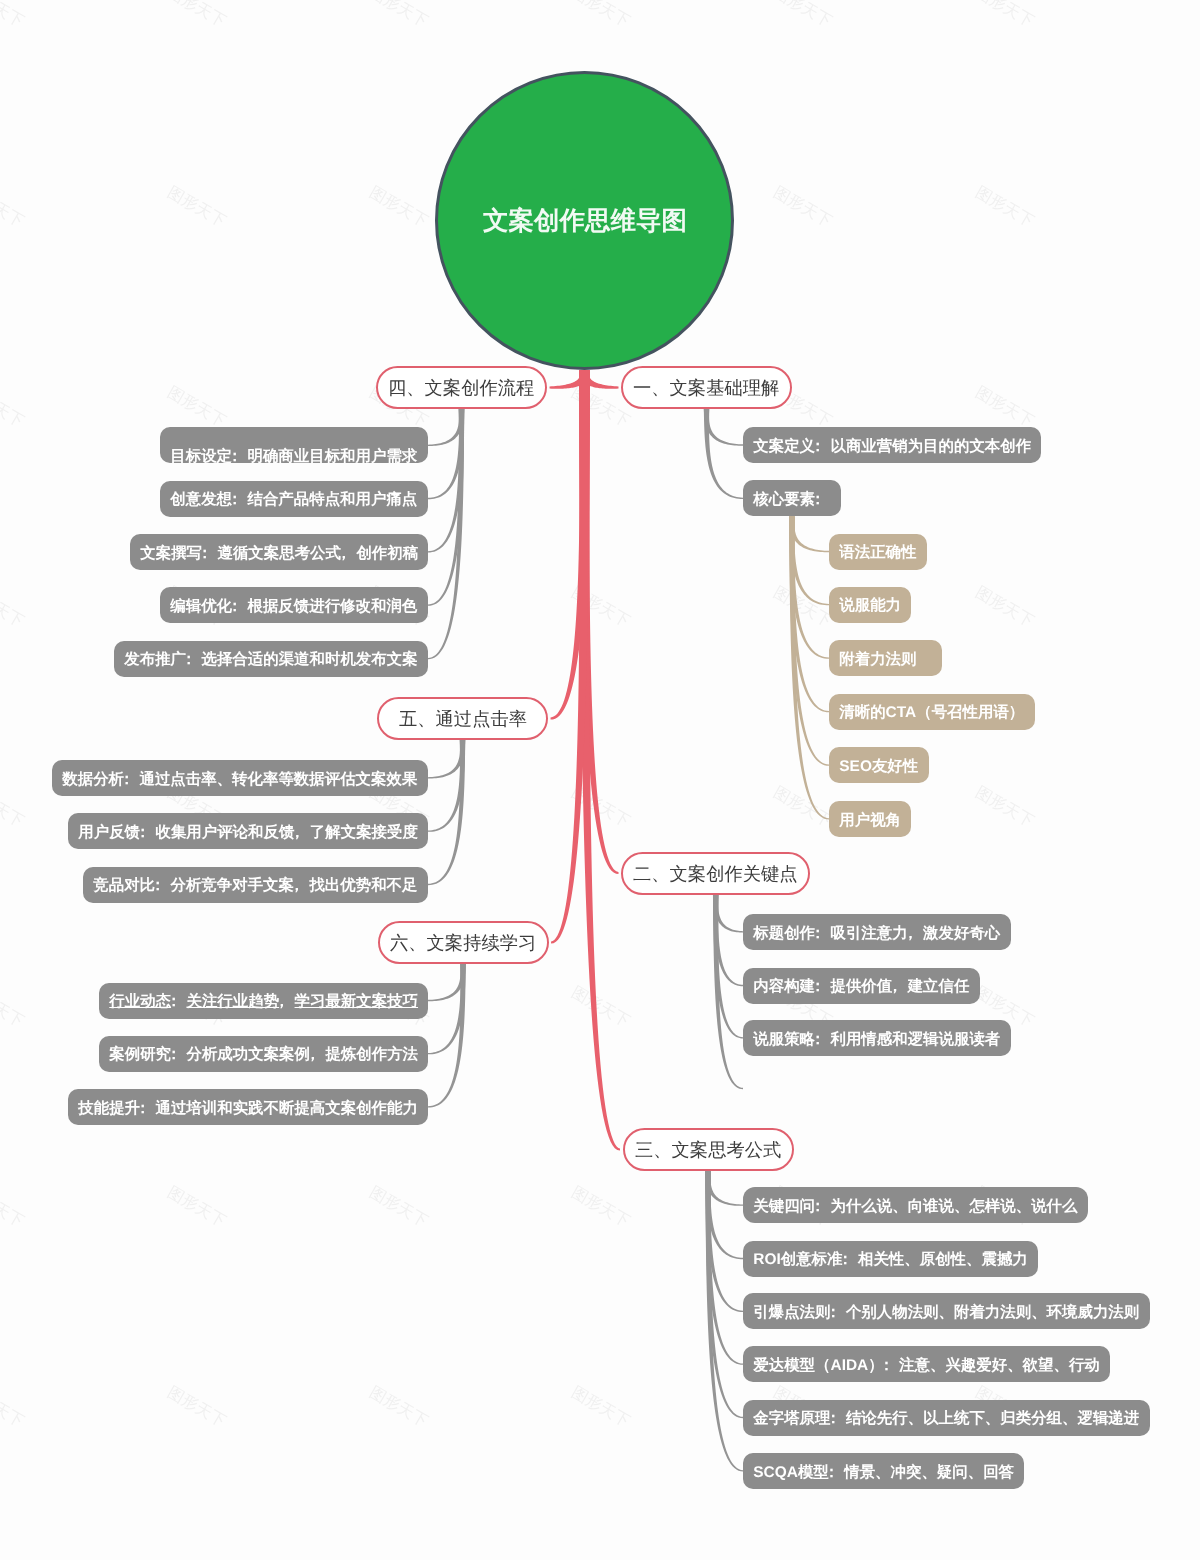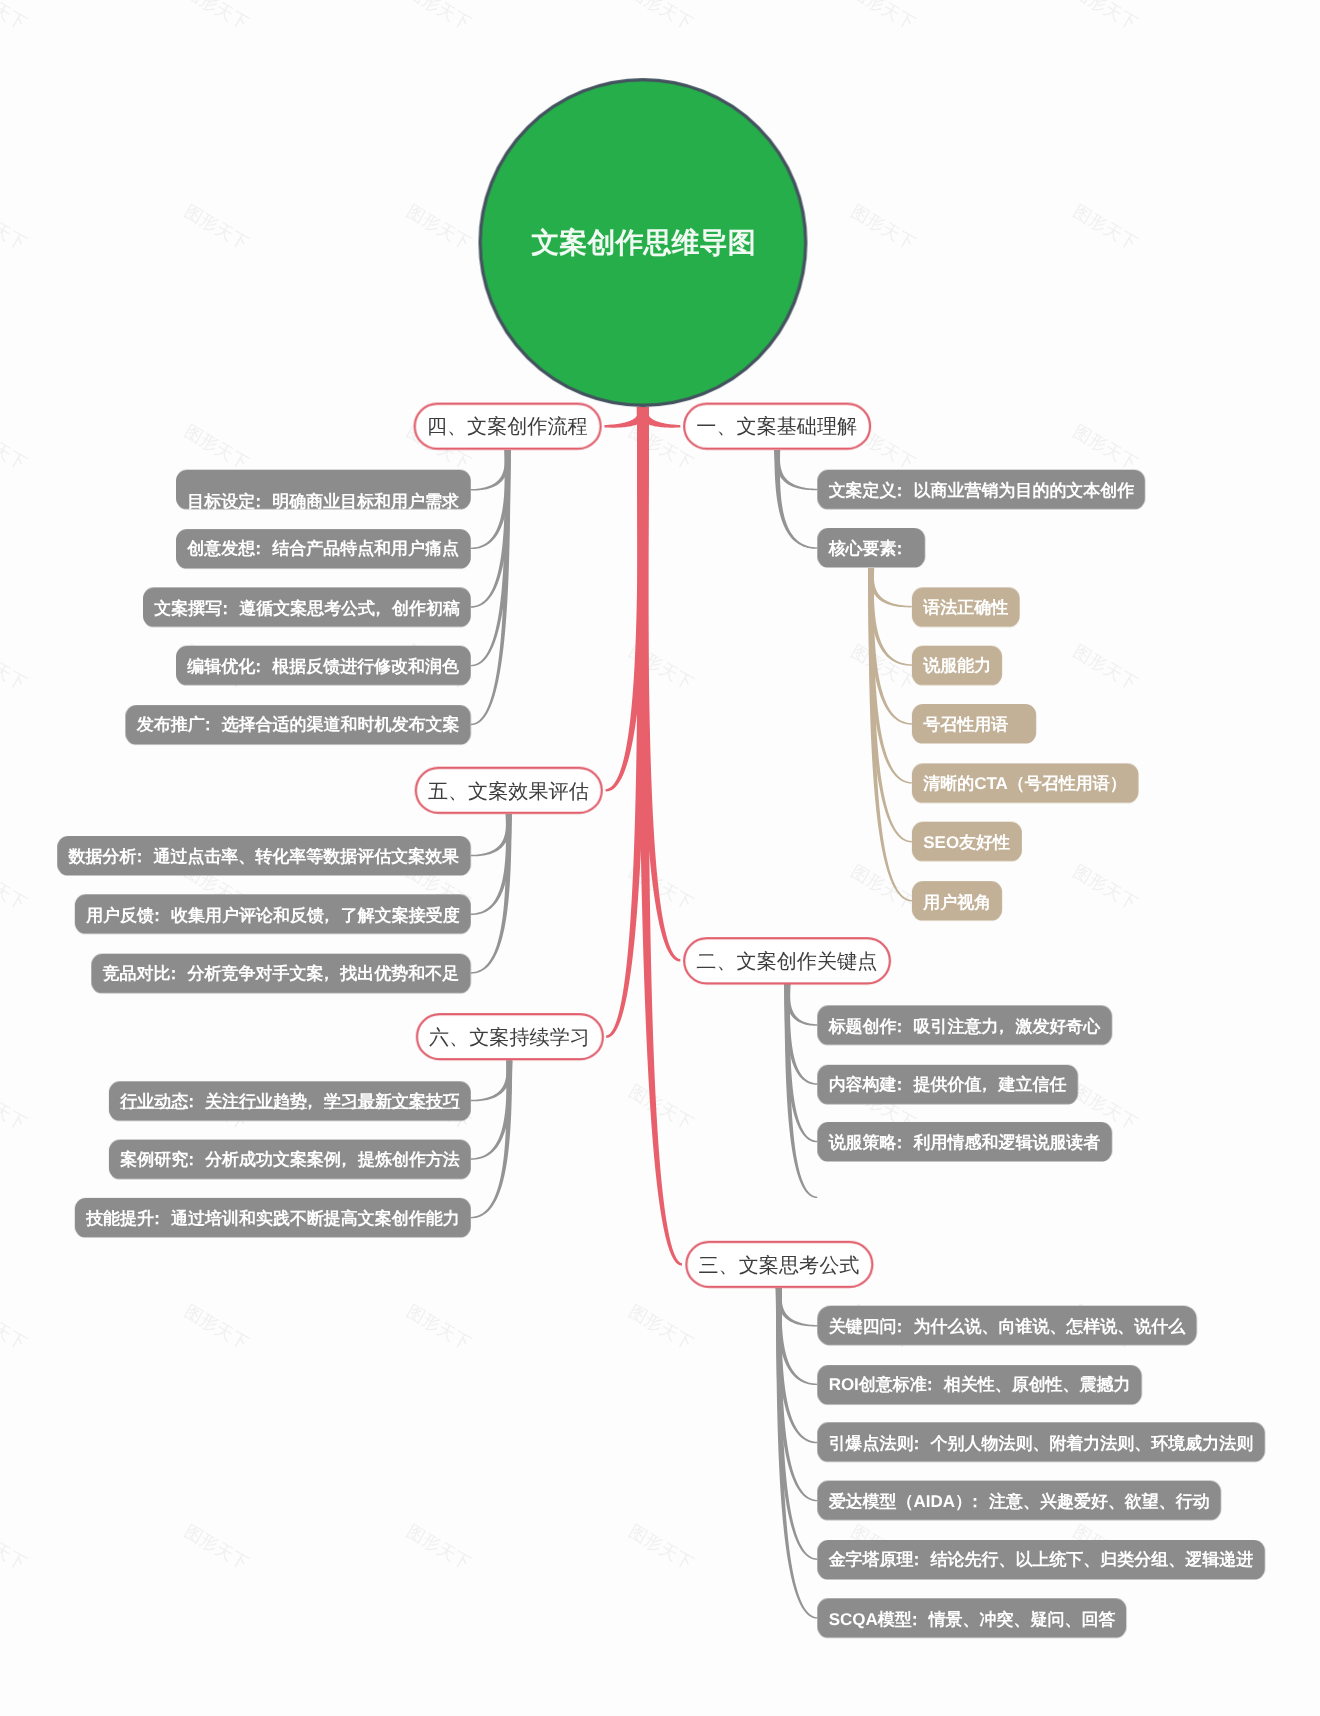--- a/index.html
+++ b/index.html
@@ -129,21 +129,21 @@
       <div class="node l2 right" style="left: 743px; top: 480.3px; width: 97.7875px; height: 36px; background: rgb(140, 140, 140); color: rgb(255, 255, 255);">
         <span>核心要素<i class="fw"><b>：</b></i></span>
       </div>
       <div class="node l3 right" style="left: 829px; top: 533.5px; width: 97.7875px; height: 36px; background: rgb(194, 177, 151); color: rgb(255, 255, 255);">
         <span>语法正确性</span>
       </div>
       <div class="node l3 right" style="left: 829px; top: 586.6px; width: 82.35px; height: 36px; background: rgb(194, 177, 151); color: rgb(255, 255, 255);">
         <span>说服能力</span>
       </div>
       <div class="node l3 right" style="left: 829px; top: 640.1px; width: 113.225px; height: 36px; background: rgb(194, 177, 151); color: rgb(255, 255, 255);">
-        <span>号召性用语</span>
+        <span>附着力法则</span>
       </div>
       <div class="node l3 right" style="left: 829px; top: 693.7px; width: 205.569px; height: 36px; background: rgb(194, 177, 151); color: rgb(255, 255, 255);">
         <span>清晰的CTA（号召性用语）</span>
       </div>
       <div class="node l3 right" style="left: 829px; top: 747.2px; width: 99.5219px; height: 36px; background: rgb(194, 177, 151); color: rgb(255, 255, 255);">
         <span>SEO友好性</span>
       </div>
       <div class="node l3 right" style="left: 829px; top: 800.8px; width: 82.35px; height: 36px; background: rgb(194, 177, 151); color: rgb(255, 255, 255);">
         <span>用户视角</span>
       </div>
@@ -192,21 +192,21 @@
       <div class="node l2 left" style="left: 129.525px; top: 533.8px; width: 298.475px; height: 36px; background: rgb(140, 140, 140); color: rgb(255, 255, 255);">
         <span>文案撰写<i class="fw"><b>：</b></i>遵循文案思考公式<i class="fw"><b>，</b></i>创作初稿</span>
       </div>
       <div class="node l2 left" style="left: 160.4px; top: 587.1px; width: 267.6px; height: 36px; background: rgb(140, 140, 140); color: rgb(255, 255, 255);">
         <span>编辑优化<i class="fw"><b>：</b></i>根据反馈进行修改和润色</span>
       </div>
       <div class="node l2 left" style="left: 114.087px; top: 640.6px; width: 313.913px; height: 36px; background: rgb(140, 140, 140); color: rgb(255, 255, 255);">
         <span>发布推广<i class="fw"><b>：</b></i>选择合适的渠道和时机发布文案</span>
       </div>
       <div class="node l1" style="left: 377px; top: 697px; width: 171.05px; height: 43px; background: rgb(255, 255, 255); border: 2.6px solid rgb(224, 96, 110); color: rgb(61, 61, 61);">
-        <span>五、文案效果评估</span>
+        <span>五、通过点击率</span>
       </div>
       <div class="node l2 left" style="left: 52.3375px; top: 759.8px; width: 375.663px; height: 36px; background: rgb(140, 140, 140); color: rgb(255, 255, 255);">
         <span>数据分析<i class="fw"><b>：</b></i>通过点击率、转化率等数据评估文案效果</span>
       </div>
       <div class="node l2 left" style="left: 67.775px; top: 813.2px; width: 360.225px; height: 36px; background: rgb(140, 140, 140); color: rgb(255, 255, 255);">
         <span>用户反馈<i class="fw"><b>：</b></i>收集用户评论和反馈<i class="fw"><b>，</b></i>了解文案接受度</span>
       </div>
       <div class="node l2 left" style="left: 83.2125px; top: 866.5px; width: 344.788px; height: 36px; background: rgb(140, 140, 140); color: rgb(255, 255, 255);">
         <span>竞品对比<i class="fw"><b>：</b></i>分析竞争对手文案<i class="fw"><b>，</b></i>找出优势和不足</span>
       </div>

